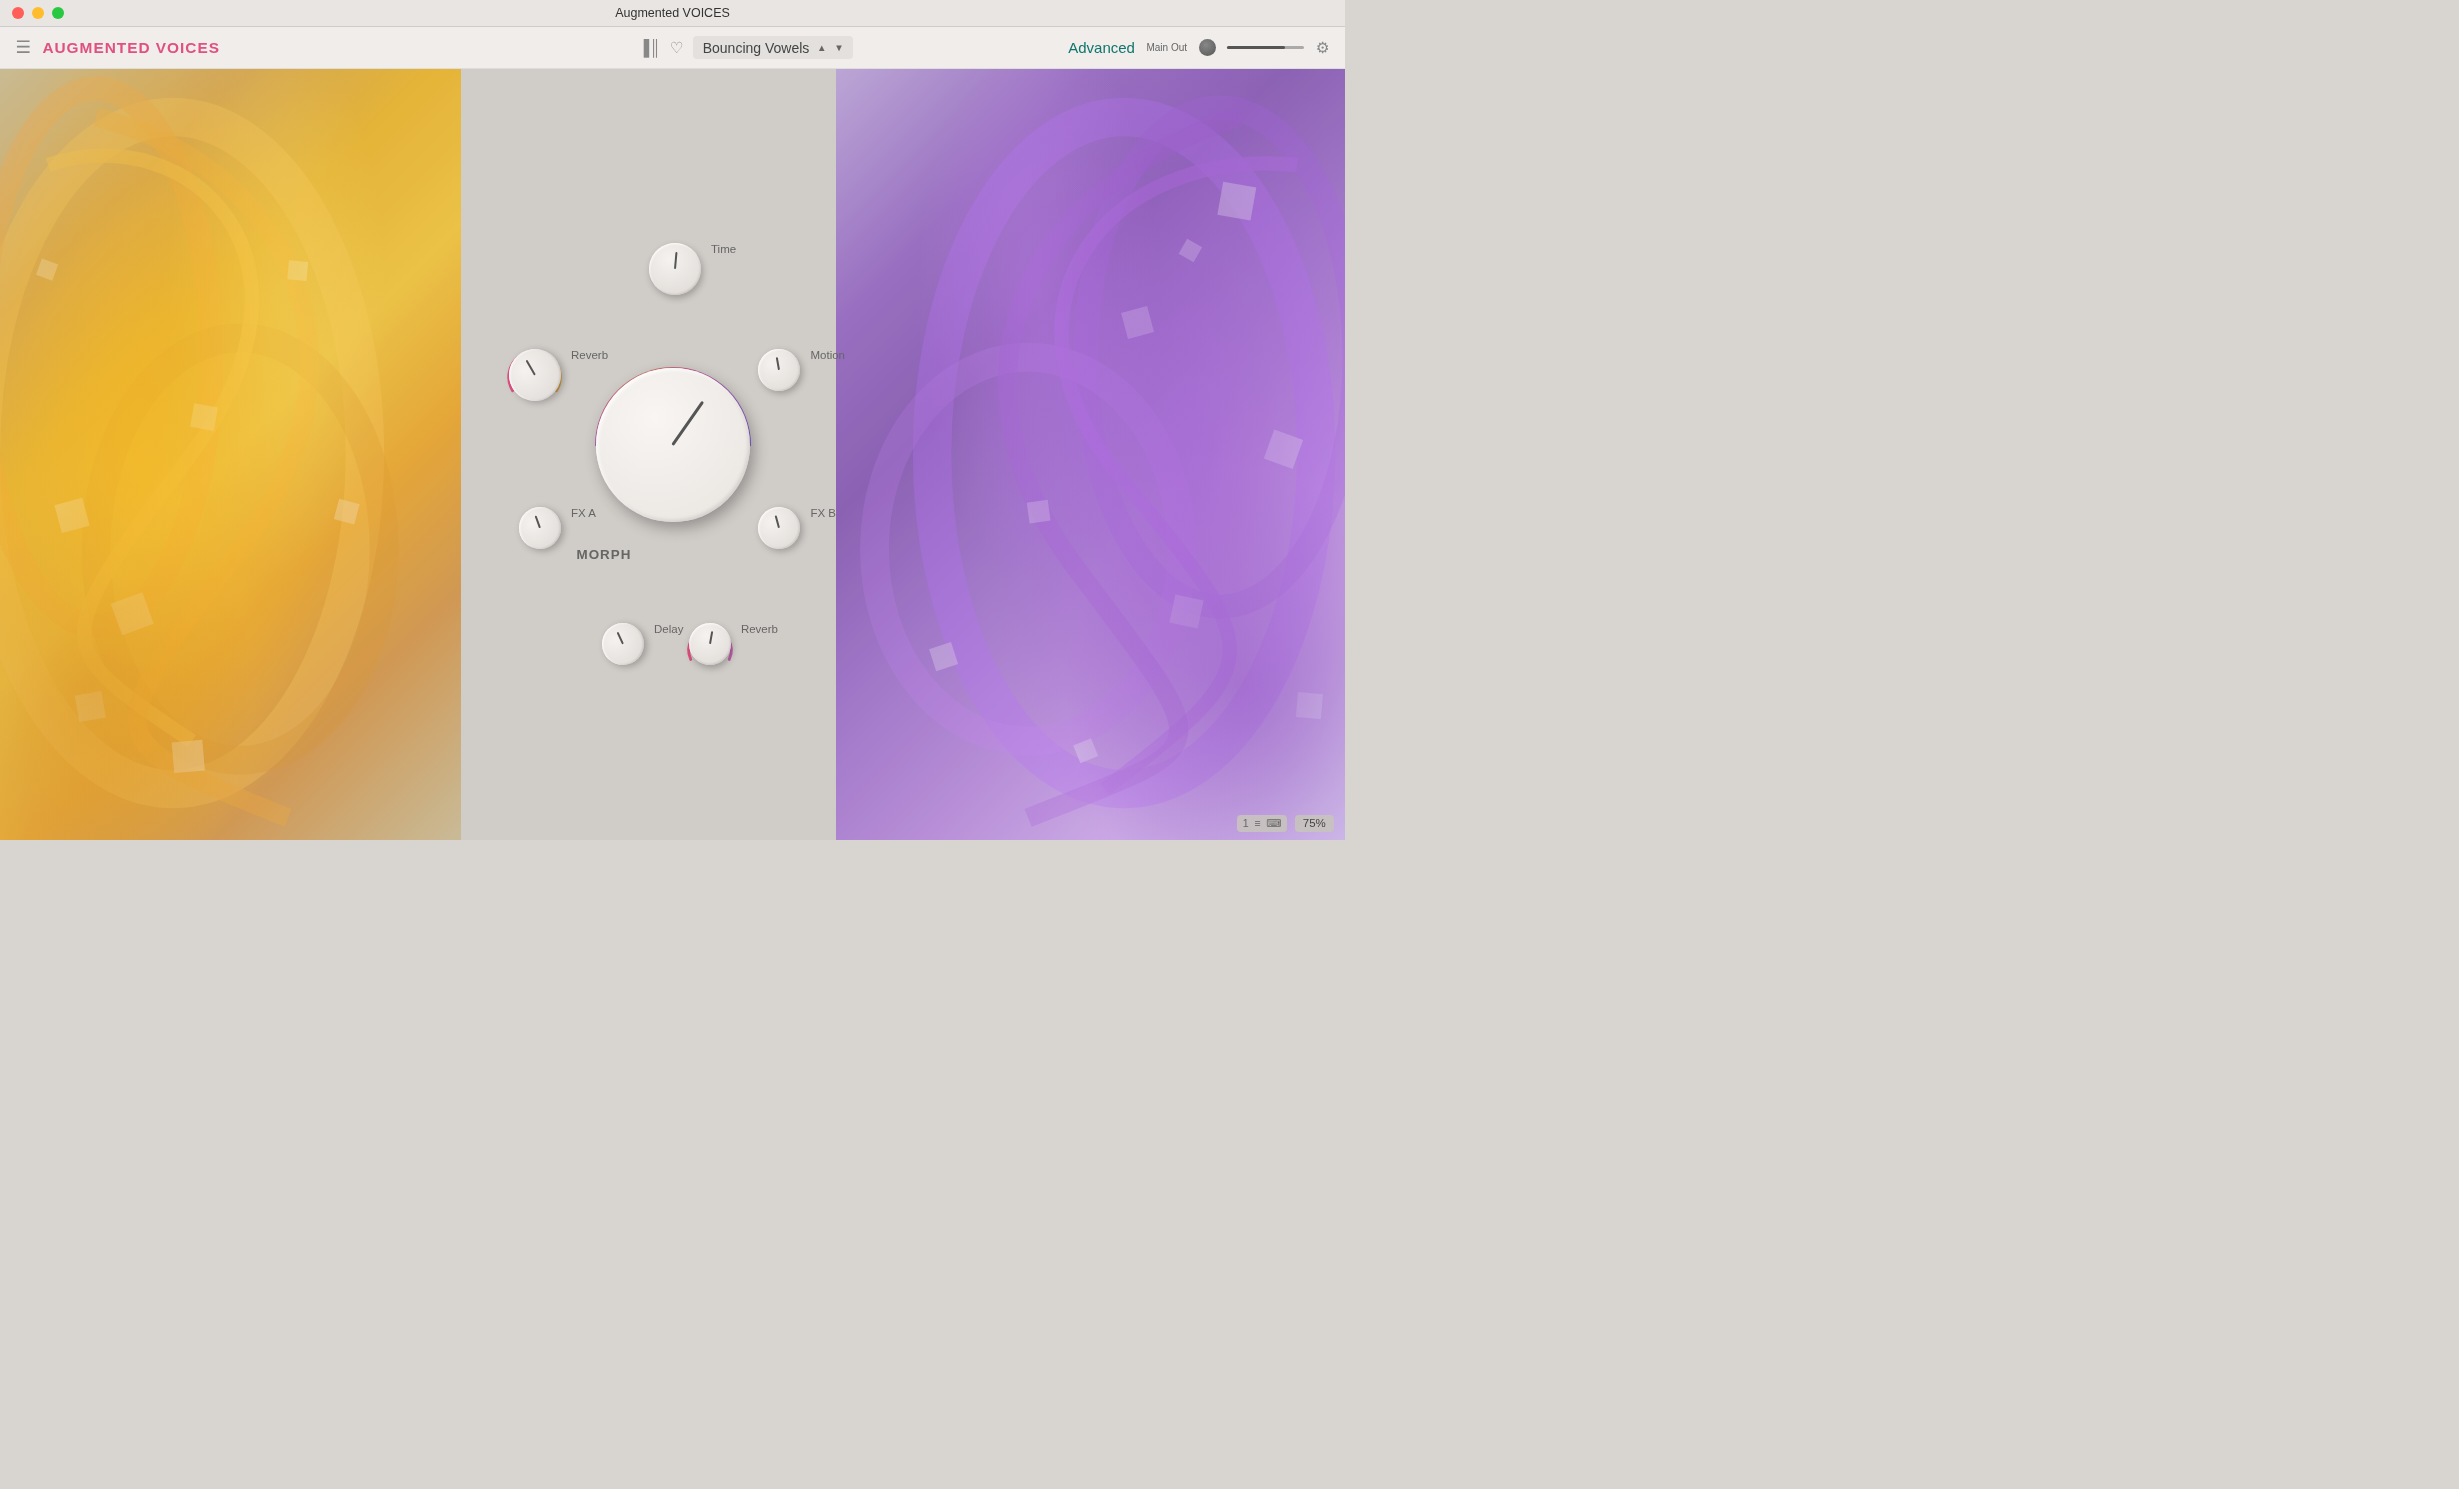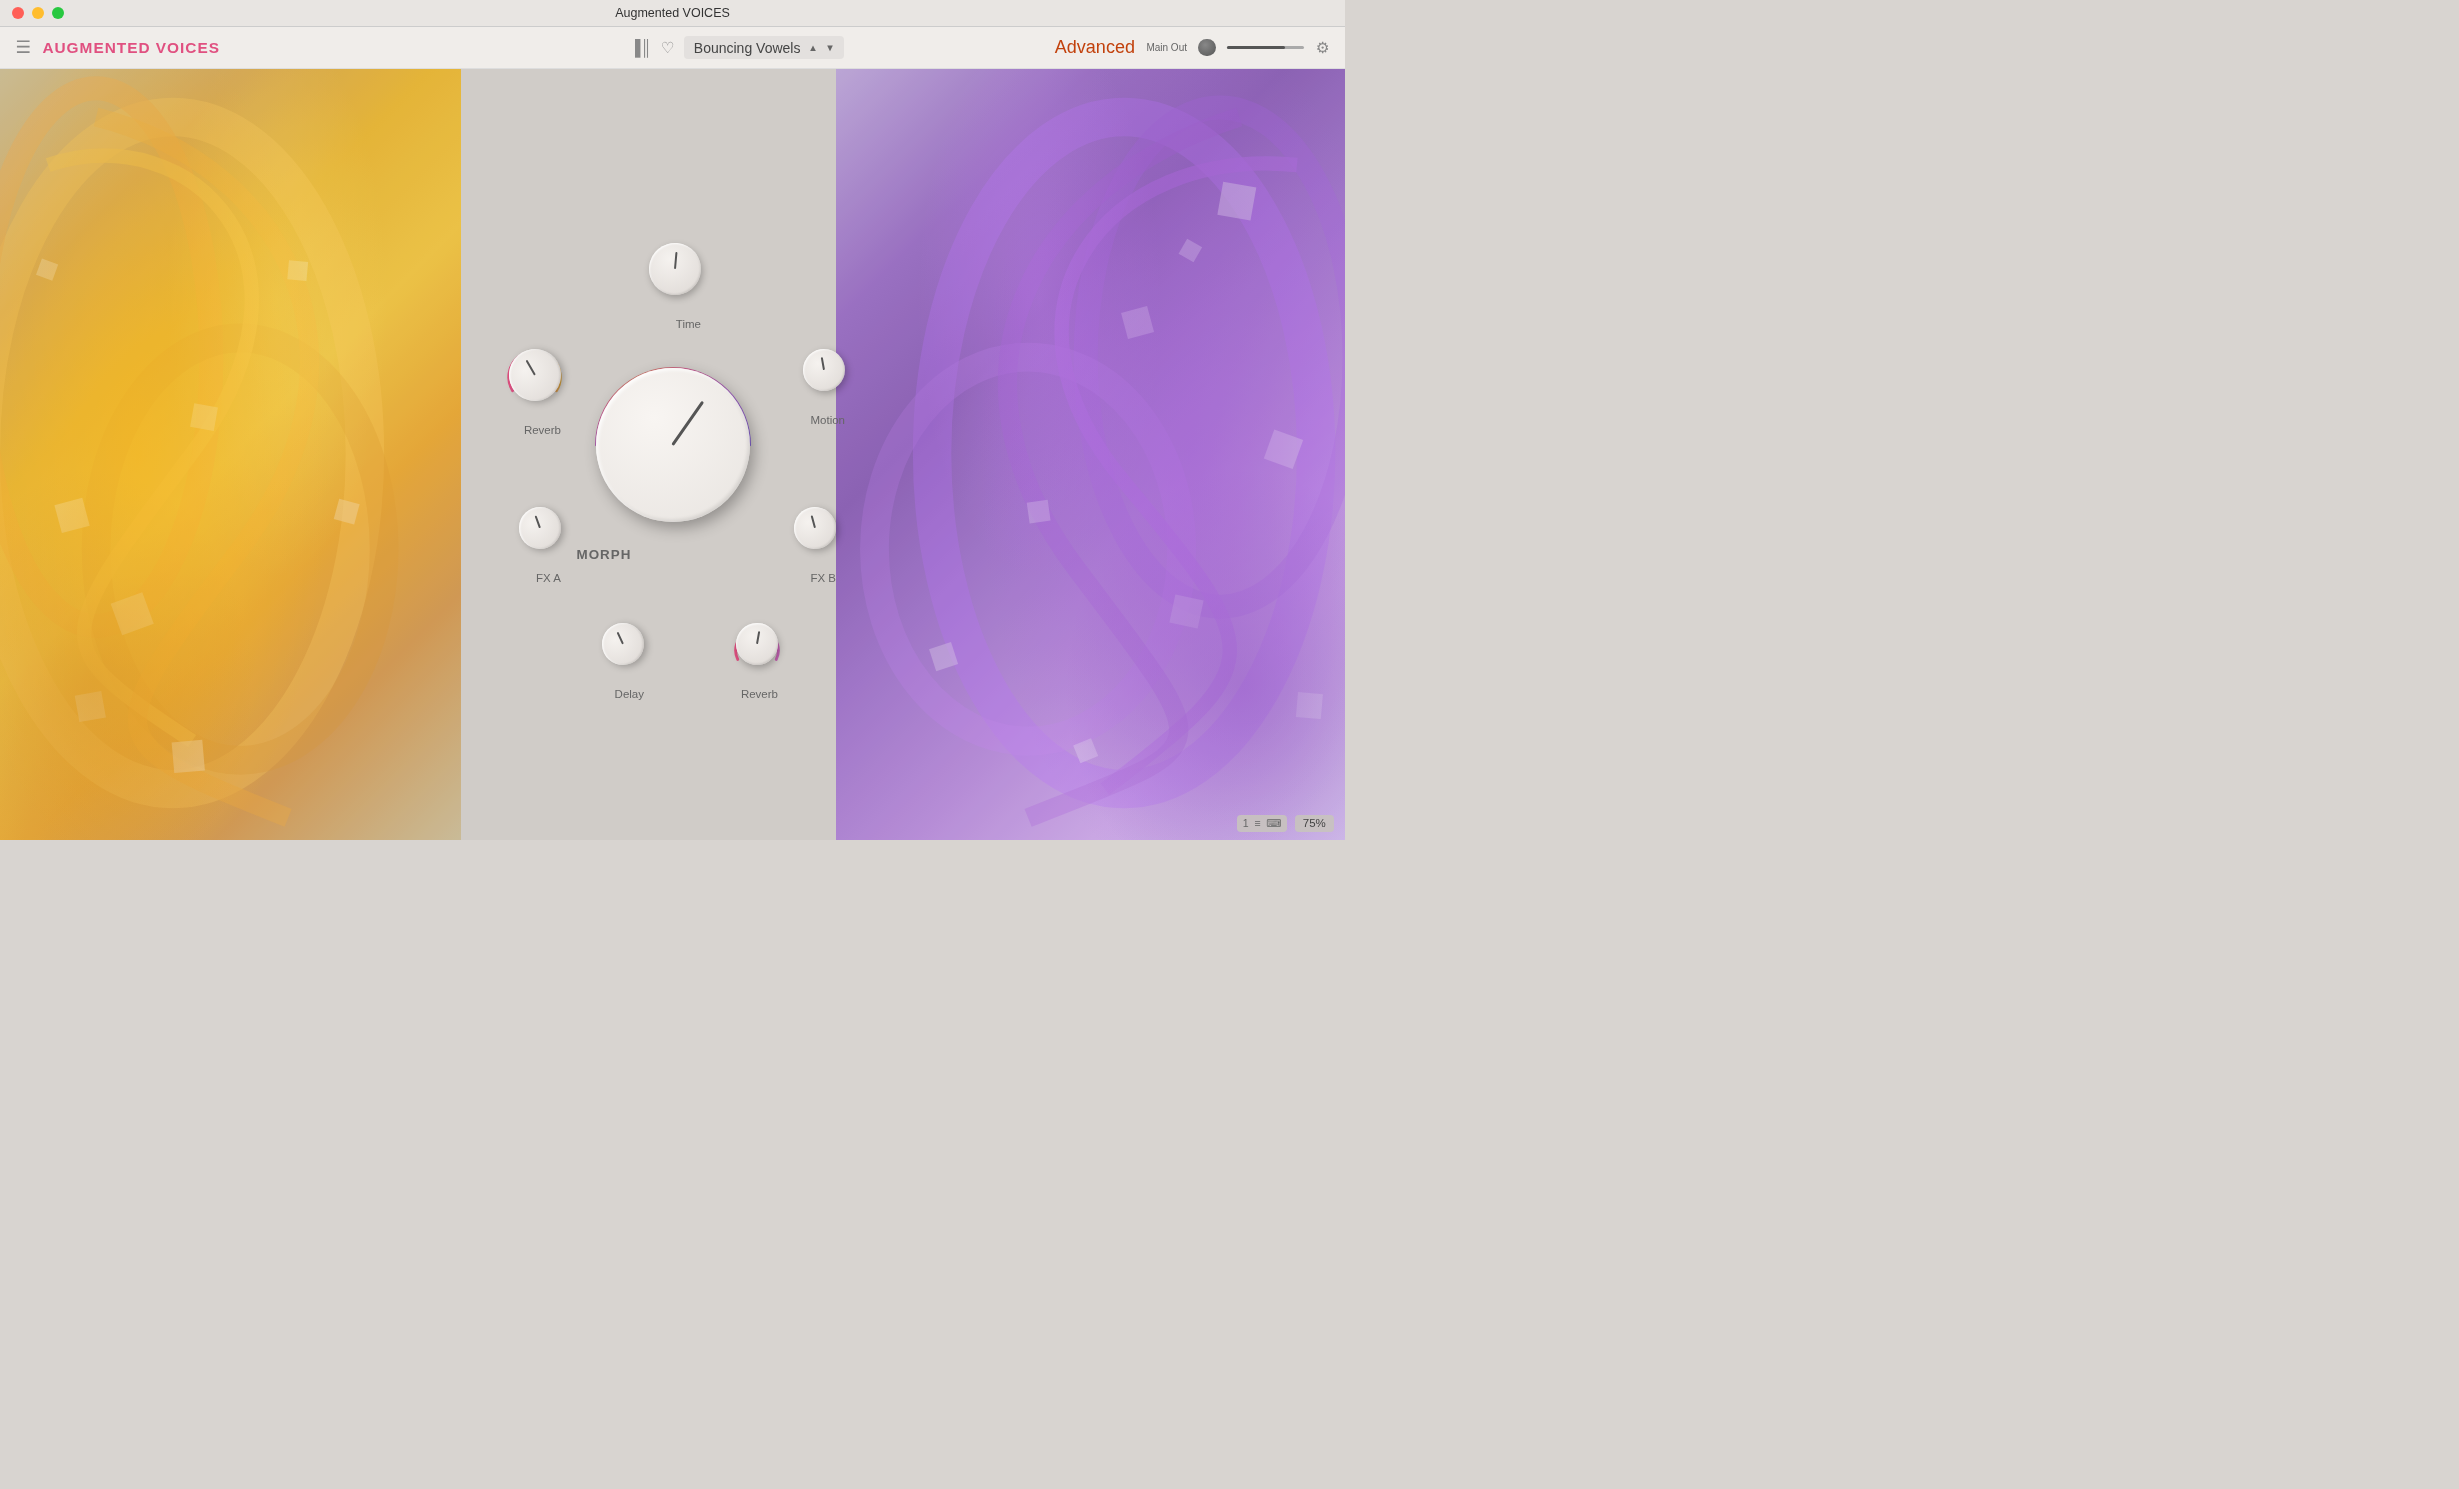--- a/index.html
+++ b/index.html
@@ -74,22 +74,22 @@
       gap: 7.7px;
     }
     #preset-name { font-size: 14px; color: #444; }
     .preset-arrow { color: #666; font-size: 9.6px; cursor: pointer; }
     #toolbar-right {
       display: flex;
       align-items: center;
       gap: 11.5px;
     }
     #advanced-btn {
-      font-size: 18px;
-      color: #c2410c;
+      font-size: 15px;
+      color: #0f766e;
       cursor: pointer;
       text-align: right;
     }
     #main-out-label { font-size: 10px; color: #666; }
     #volume-knob-small {
       width: 17.3px; height: 17.3px;
       border-radius: 50%;
       background: radial-gradient(circle at 40% 35%, #888, #555);
       display: inline-block;
       cursor: pointer;
@@ -158,23 +158,23 @@
       height: 100%;
       display: flex;
       flex-direction: column;
       align-items: center;
       justify-content: center;
     }
 
     
     .knob-container {
       display: flex;
-      flex-direction: column;
-      align-items: flex-end;
-      gap: 23px;
+      flex-direction: row;
+      align-items: flex-start;
+      gap: 10px;
     }
     .knob {
       border-radius: 50%;
       background: radial-gradient(circle at 38% 32%, #f5f2ef, #ddd8d4);
       box-shadow: 
         1.9px 2.9px 7.7px rgba(0,0,0,0.25),
         inset 1px 1px 1.9px rgba(255,255,255,0.8),
         inset -1px -1px 1.9px rgba(0,0,0,0.1);
       position: relative;
       cursor: pointer;

